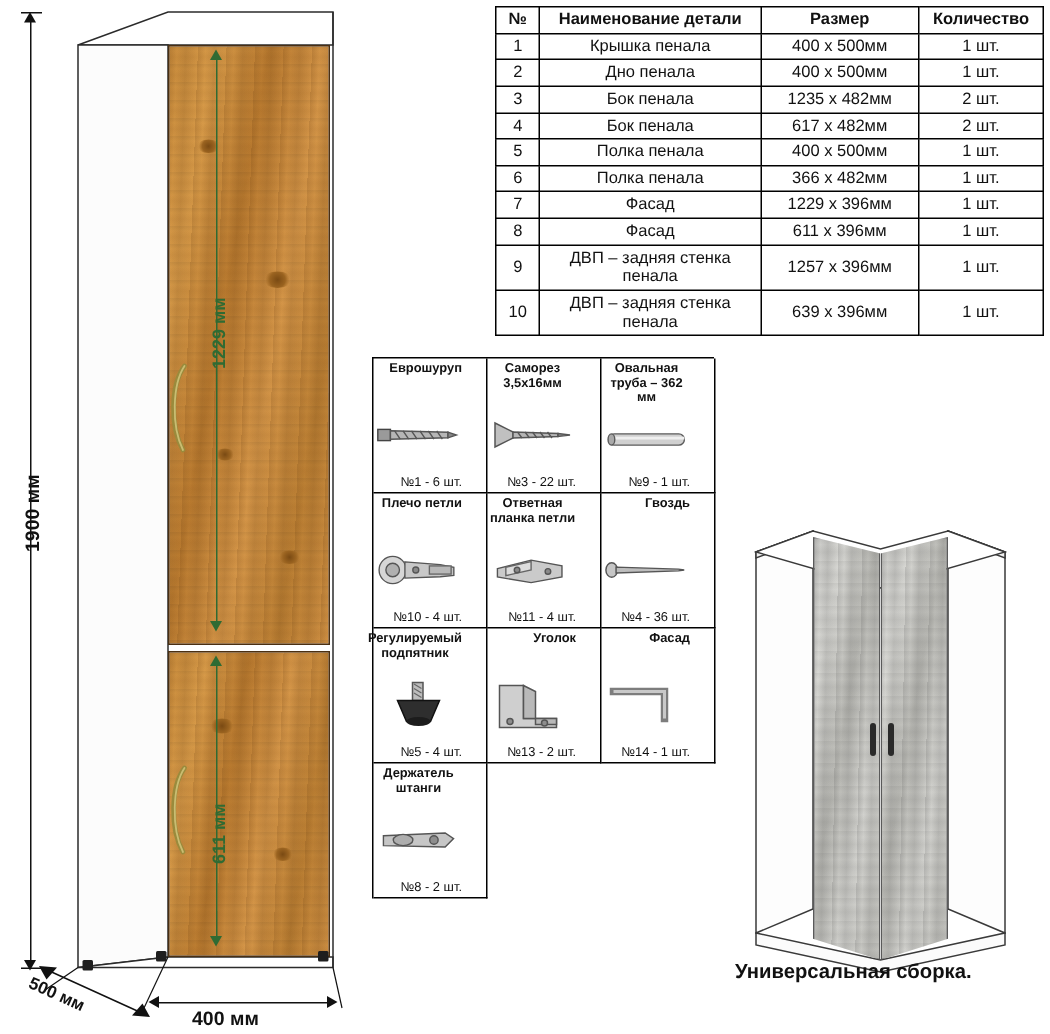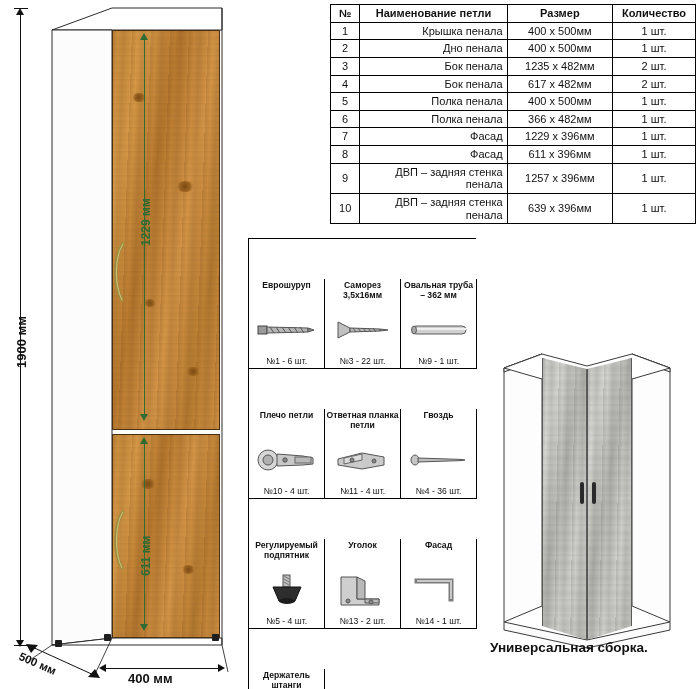--- a/index.html
+++ b/index.html
@@ -77,33 +77,32 @@
   
   #parts-table{left:330px;top:4px;width:366px;}
   table.parts{
     border-collapse:collapse;width:366px;font-size:11px;
   }
   table.parts th, table.parts td{
     border:1px solid #000;padding:2px 4px;line-height:1.15;
   }
   table.parts th{font-weight:bold;text-align:center;}
   td.c-num{width:22px;text-align:center;}
-  td.c-name{width:150px;text-align:right;}
+  td.c-name{width:150px;text-align:center;}
   td.c-size{width:108px;text-align:center;}
   td.c-qty{width:76px;text-align:center;}
 
   
   #hardware{left:248px;top:238px;width:228px;}
   .hw-grid{display:grid;grid-template-columns:76px 76px 76px;border:1px solid #000;border-right:none;border-bottom:none;width:228px;box-sizing:border-box;}
   .hw-cell{
     border-right:1px solid #000;border-bottom:1px solid #000;
     box-sizing:border-box;height:90px;
-    display:flex;flex-direction:column;align-items:center;justify-content:flex-start;
-    padding:2px 1px 2px 1px;
-    margin-top:40px;
+    display:flex;flex-direction:column;align-items:flex-end;justify-content:flex-start;
+    padding:2px 16px 2px 1px;
   }
   .hw-cell.empty{border-right:none;border-bottom:none;}
   .hw-title{font-size:8.6px;font-weight:bold;text-align:center;line-height:1.12;min-height:22px;}
   .hw-art{flex:1;display:flex;align-items:center;justify-content:center;width:100%;}
   .hw-qty{font-size:8.6px;text-align:center;line-height:1.1;}
 
   
   #corner{left:480px;top:330px;width:215px;height:330px;}
   .cc-door{
     position:absolute;border:1px solid #5a5a5a;box-sizing:border-box;
@@ -201,21 +200,21 @@
     <polygon points="82,42 70,41 77,33" fill="#111"></polygon>
   </svg>
   <div class="dim-label small abs" style="left:22px;top:650px;transform:rotate(24deg);transform-origin:left top;">500 мм</div>
 </div>
 
 <div class="abs" id="parts-table">
   <table class="parts">
     <thead>
       <tr>
         <th>№</th>
-        <th>Наименование петли</th>
+        <th>Наименование детали</th>
         <th>Размер</th>
         <th>Количество</th>
       </tr>
     </thead>
     <tbody>
       <tr>
         <td class="c-num">1</td>
         <td class="c-name">Крышка пенала</td>
         <td class="c-size">400 х 500мм</td>
         <td class="c-qty">1 шт.</td>

